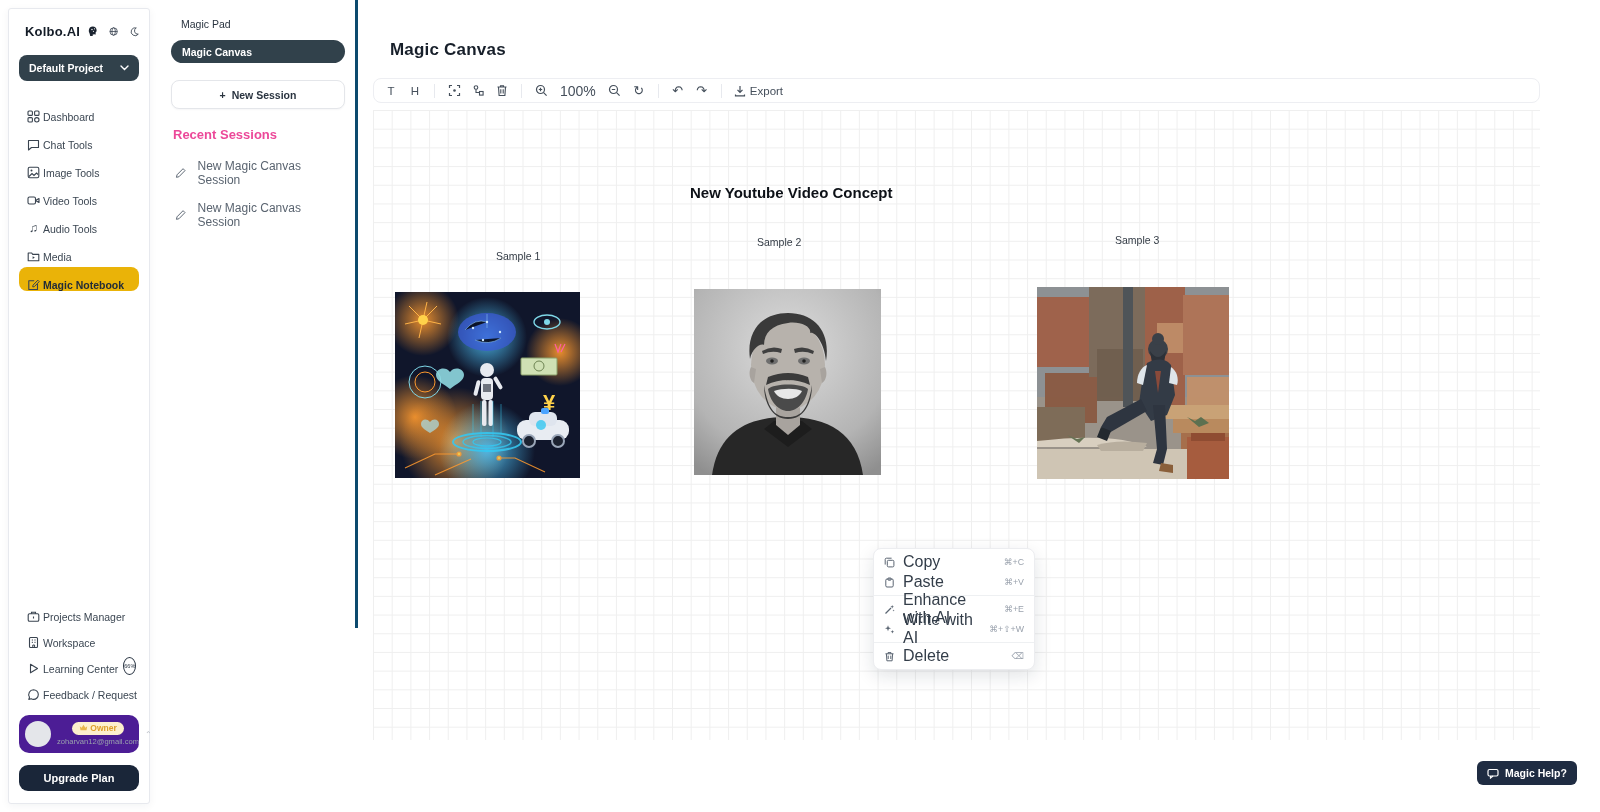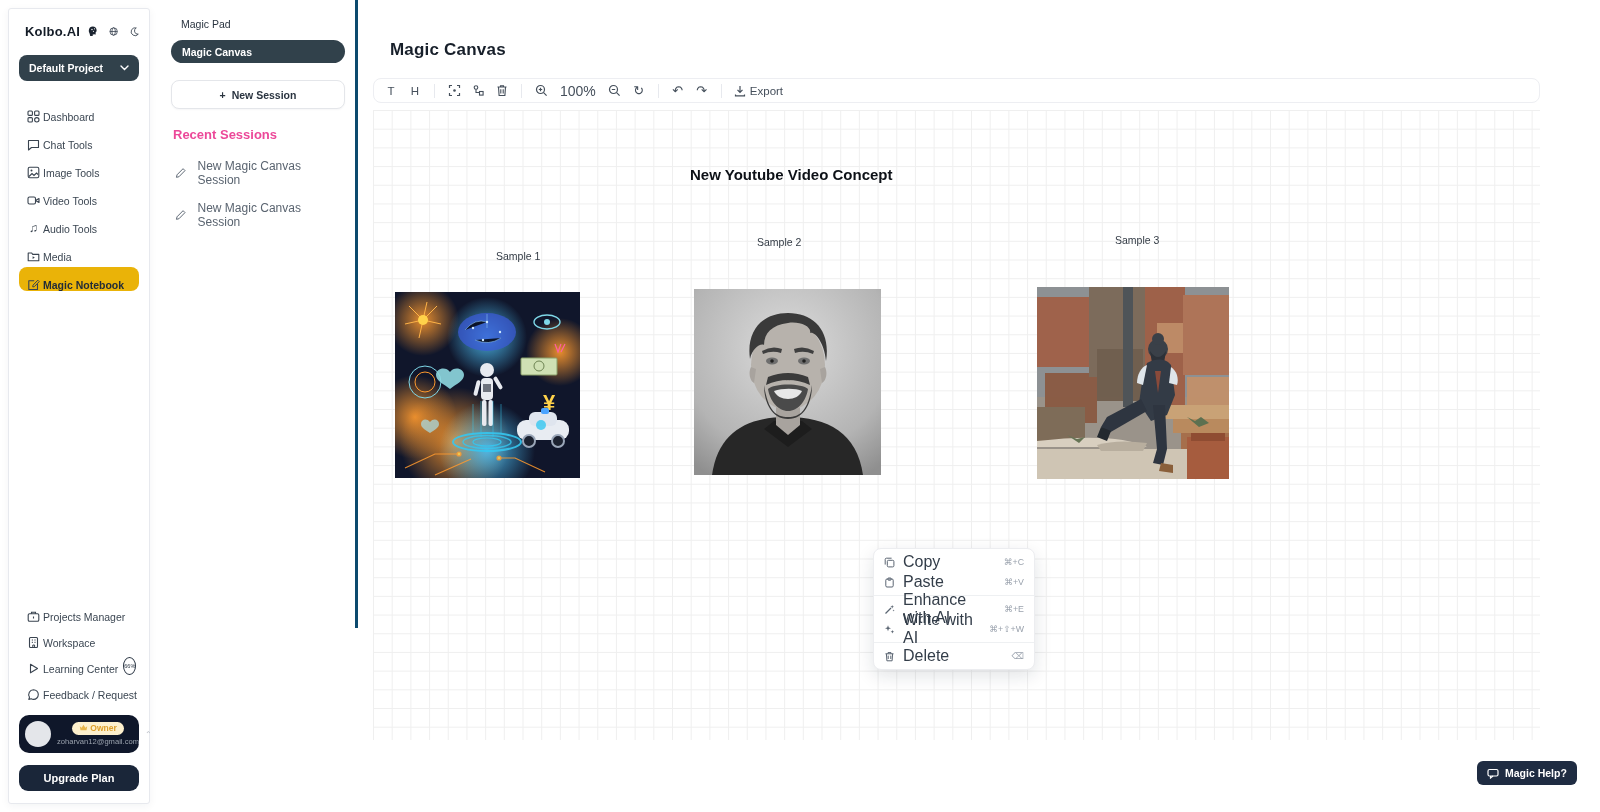--- a/index.html
+++ b/index.html
@@ -23,21 +23,21 @@
   .nav { margin-top:18px; display:flex; flex-direction:column; gap:4px; }
   .nav-item { display:flex; align-items:flex-end; gap:3px; height:24px; padding:0 8px;
     border-radius:8px; font-size:10.5px; color:#3b4652; cursor:pointer; white-space:nowrap; }
   .nav-item.active { background:#eab308; font-weight:bold; color:#222c38; }
   .nav-ic { width:13px; height:13px; flex:0 0 13px; }
   .note-glyph { font-size:12px; line-height:13px; width:13px; text-align:center; color:#39434f; }
   .sb-footer { margin-top:auto; display:flex; flex-direction:column; gap:2px; }
   .ring { width:18px; height:18px; border:1.5px solid #2a3543; border-radius:50%;
     font-size:5.5px; display:flex; align-items:center; justify-content:center; color:#2a3543;
     margin-left:2px; }
-  .user-box { margin-top:12px; background:#0f172a; border-radius:10px; padding:6px 6px;
+  .user-box { margin-top:12px; background:#4c1d95; border-radius:10px; padding:6px 6px;
     display:flex; align-items:center; gap:6px; cursor:pointer; }
   .avatar { width:26px; height:26px; border-radius:50%; background:#e4e6ea; flex:0 0 26px; }
   .user-col { display:flex; flex-direction:column; align-items:center; gap:2px; flex:1; }
   .owner-badge { background:#fdf0cd; color:#dd9f2b; font-size:8.5px; font-weight:bold;
     border-radius:8px; padding:1px 7px 2px; display:flex; align-items:center; gap:2px; }
   .email { font-size:7.6px; color:#9aa2ad; }
   .user-caret { font-size:8px; color:#b7bcc4; }
   .upgrade-btn { margin-top:10px; height:26px; background:#1a2639; color:#fff; border:none;
     border-radius:9px; font-size:11px; font-weight:bold; width:100%; cursor:pointer;
     font-family:"Liberation Sans", sans-serif; }
@@ -69,21 +69,21 @@
   .tsep { width:1px; height:14px; background:#e7e9ee; margin:0 6px; }
   .zoom-txt { font-size:14px; color:#454f5b; padding:0 6px; }
   .glyph { font-size:13px; line-height:13px; }
 
   .grid { position:absolute; left:373px; top:110px; width:1167px; height:630px;
     background-image:
       linear-gradient(to right, #efefef 1px, transparent 1px),
       linear-gradient(to bottom, #efefef 1px, transparent 1px);
     background-size:18.7px 18.7px; }
 
-  .canvas-heading { position:absolute; left:690px; top:166px; font-size:15px;
+  .canvas-heading { position:absolute; left:690px; top:184px; font-size:15px;
     font-weight:bold; color:#0d1117; }
   .sample-label { position:absolute; font-size:10.5px; color:#333b45; }
   .canvas-img { position:absolute; overflow:hidden; }
 
   
   .ctx-menu { position:absolute; left:873px; top:548px; width:162px; background:#fff;
     border:1px solid #ecedf0; border-radius:8px; box-shadow:0 6px 18px rgba(20,30,50,.12);
     padding:3px 0; }
   .ctx-item { display:flex; align-items:center; gap:8px; height:20px; padding:0 10px;
     cursor:pointer; }

